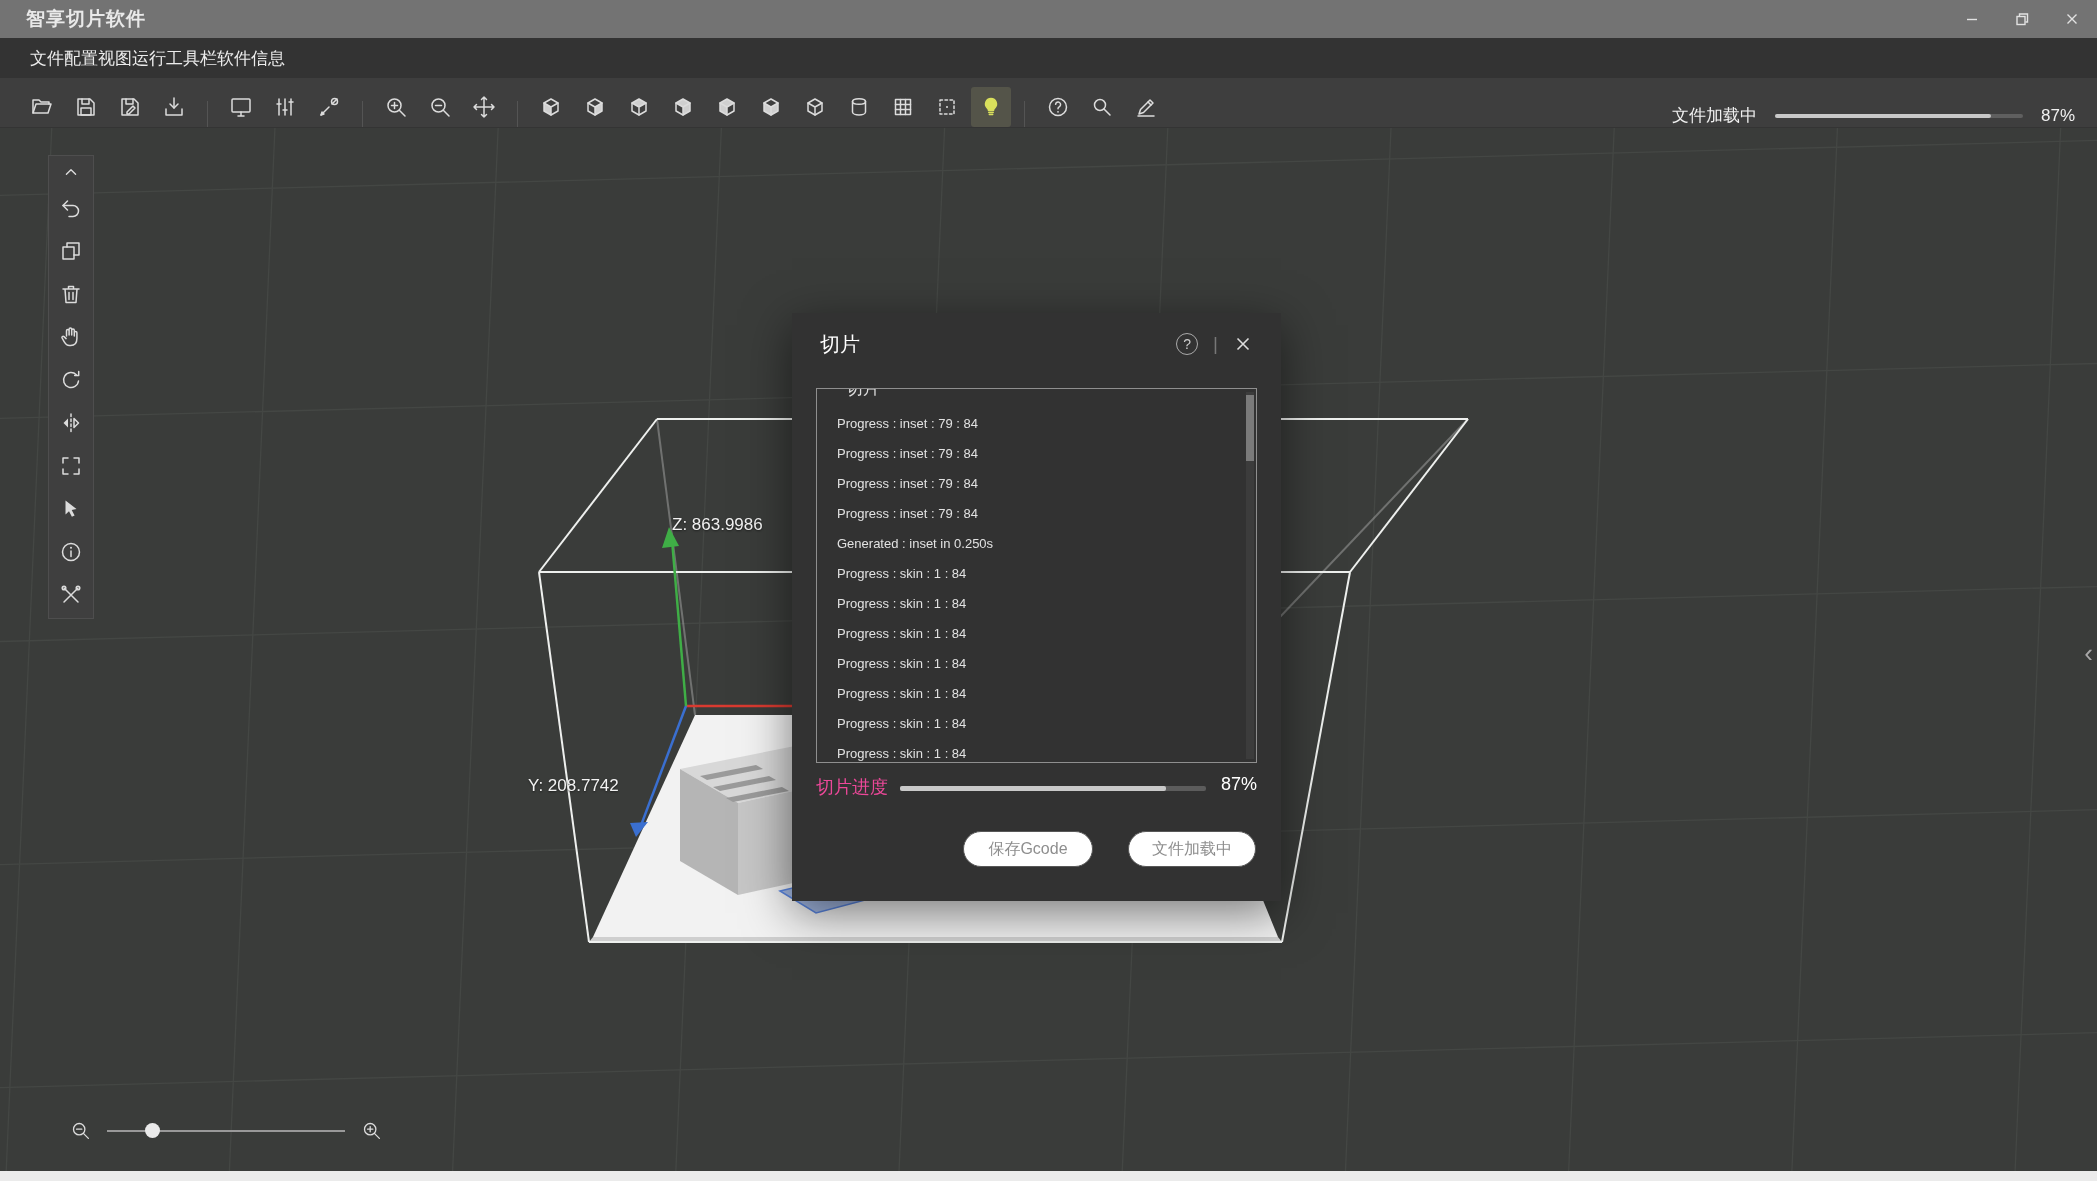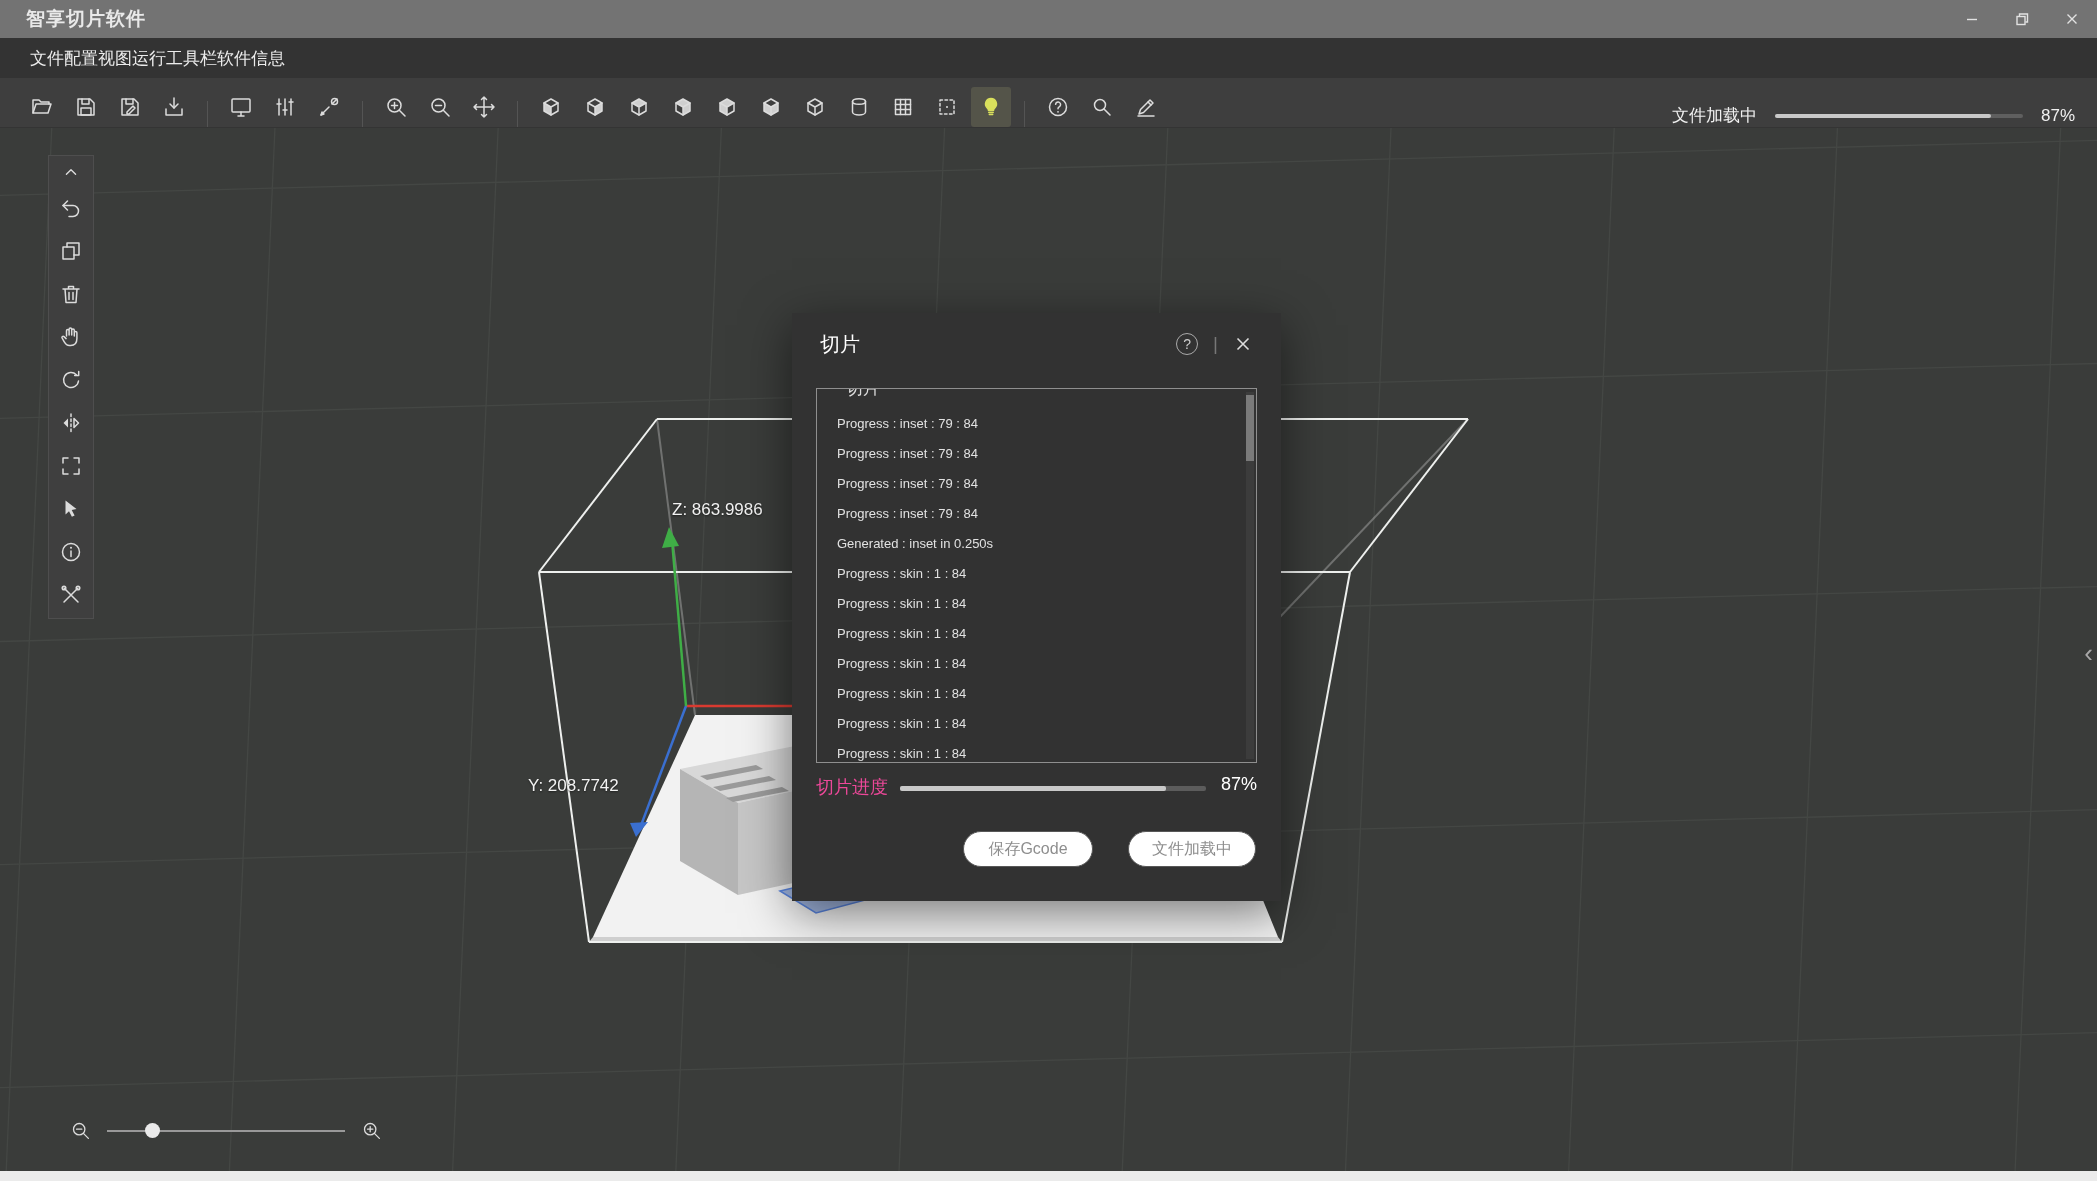--- a/index.html
+++ b/index.html
@@ -23,21 +23,21 @@
   .tbtn.active{background:rgba(235,235,150,.13)}
   .tsep{width:1px;height:26px;background:#545454;margin:0 9px}
   .ic{stroke:#dcdcdc;fill:none;stroke-width:1.5;stroke-linecap:round;stroke-linejoin:round;display:block}
   .loading{margin-left:auto;display:flex;align-items:center;gap:18px;color:#f0f0f0;font-size:17px}
   .loading-bar{width:248px;height:4px;background:#5f5f5f;border-radius:2px}
   .loading-fill{height:100%;background:#c8c8c8;border-radius:2px}
   
   .stage{position:relative;height:1043px;background:#3a3c3a;overflow:hidden}
   .scene{position:absolute;left:0;top:0}
   .axis-label{position:absolute;color:#f2f2f2;font-size:17px;white-space:nowrap;text-shadow:0 1px 2px rgba(0,0,0,.5)}
-  .zlab{left:672px;top:372px}
+  .zlab{left:672px;top:387px}
   .ylab{left:528px;top:648px}
   .edge-chevron{position:absolute;right:4px;top:512px;color:#a8a8a8;font-size:26px;line-height:1;cursor:pointer}
   
   .side-toolbar{position:absolute;left:48px;top:27px;width:46px;background:#3f3f3f;border:1px solid #4e4e4e;display:flex;flex-direction:column;align-items:center;padding:2px 0;box-sizing:border-box}
   .sbtn{width:42px;height:43px;display:flex;align-items:center;justify-content:center;background:none;border:none;cursor:pointer;padding:0}
   .sbtn.small{height:28px}
   
   .zoom-ctl{position:absolute;left:70px;top:992px;display:flex;align-items:center;gap:16px}
   .zoom-track{width:238px;height:2px;background:#999;position:relative;cursor:pointer}
   .zoom-thumb{position:absolute;left:16%;top:-7px;width:15px;height:15px;border-radius:50%;background:#eaeaea;cursor:pointer}

